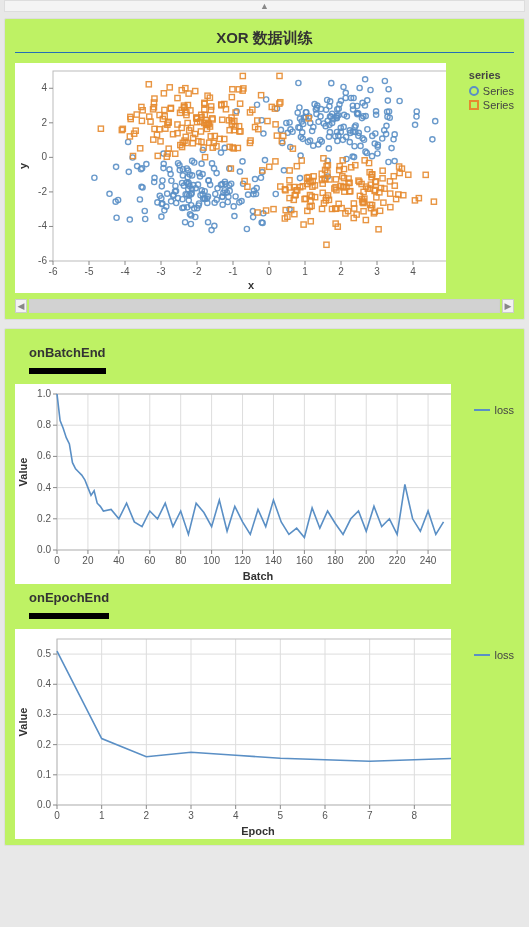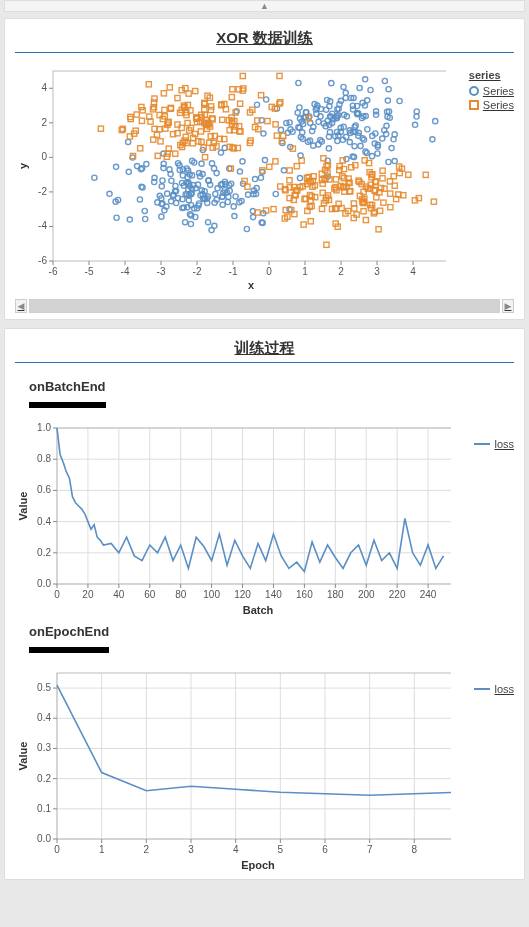--- a/index.html
+++ b/index.html
@@ -20,26 +20,25 @@
     background: #f4f4f4;
     border: 1px solid #ddd;
     display: flex;
     align-items: center;
     justify-content: center;
     color: #888;
     font-size: 9px;
     margin-bottom: 6px;
   }
   .panel {
-    background: #ffffff;
+    background: #bef264;
     border: 1px solid #ddd;
     border-radius: 2px;
     padding: 10px 10px 6px 10px;
     margin-bottom: 8px;
-    text-decoration: underline;
   }
   .panel-title {
     text-align: center;
     font-weight: bold;
     color: #333;
     font-size: 15px;
     padding-bottom: 4px;
     border-bottom: 1px solid #246fb5;
     margin-bottom: 10px;
   }
@@ -826,21 +825,20 @@
         <span>◀</span>
       </div>
       <div class="scroll-track"></div>
       <div class="scroll-arrow">
         <span>▶</span>
       </div>
     </div>
   </div>
 
   <div class="panel">
-    <div class="panel-title">训练过程</div>
 
     <div class="sub-title">onBatchEnd</div>
     <div class="chart-wrap">
       <svg id="line1-svg" class="chart-svg" width="450" height="200">
           <line x1="42" y1="10" x2="42" y2="166" stroke="#ddd"></line>
           <line x1="72.92307692307692" y1="10" x2="72.92307692307692" y2="166" stroke="#ddd"></line>
           <line x1="103.84615384615384" y1="10" x2="103.84615384615384" y2="166" stroke="#ddd"></line>
           <line x1="134.76923076923077" y1="10" x2="134.76923076923077" y2="166" stroke="#ddd"></line>
           <line x1="165.69230769230768" y1="10" x2="165.69230769230768" y2="166" stroke="#ddd"></line>
           <line x1="196.6153846153846" y1="10" x2="196.6153846153846" y2="166" stroke="#ddd"></line>

